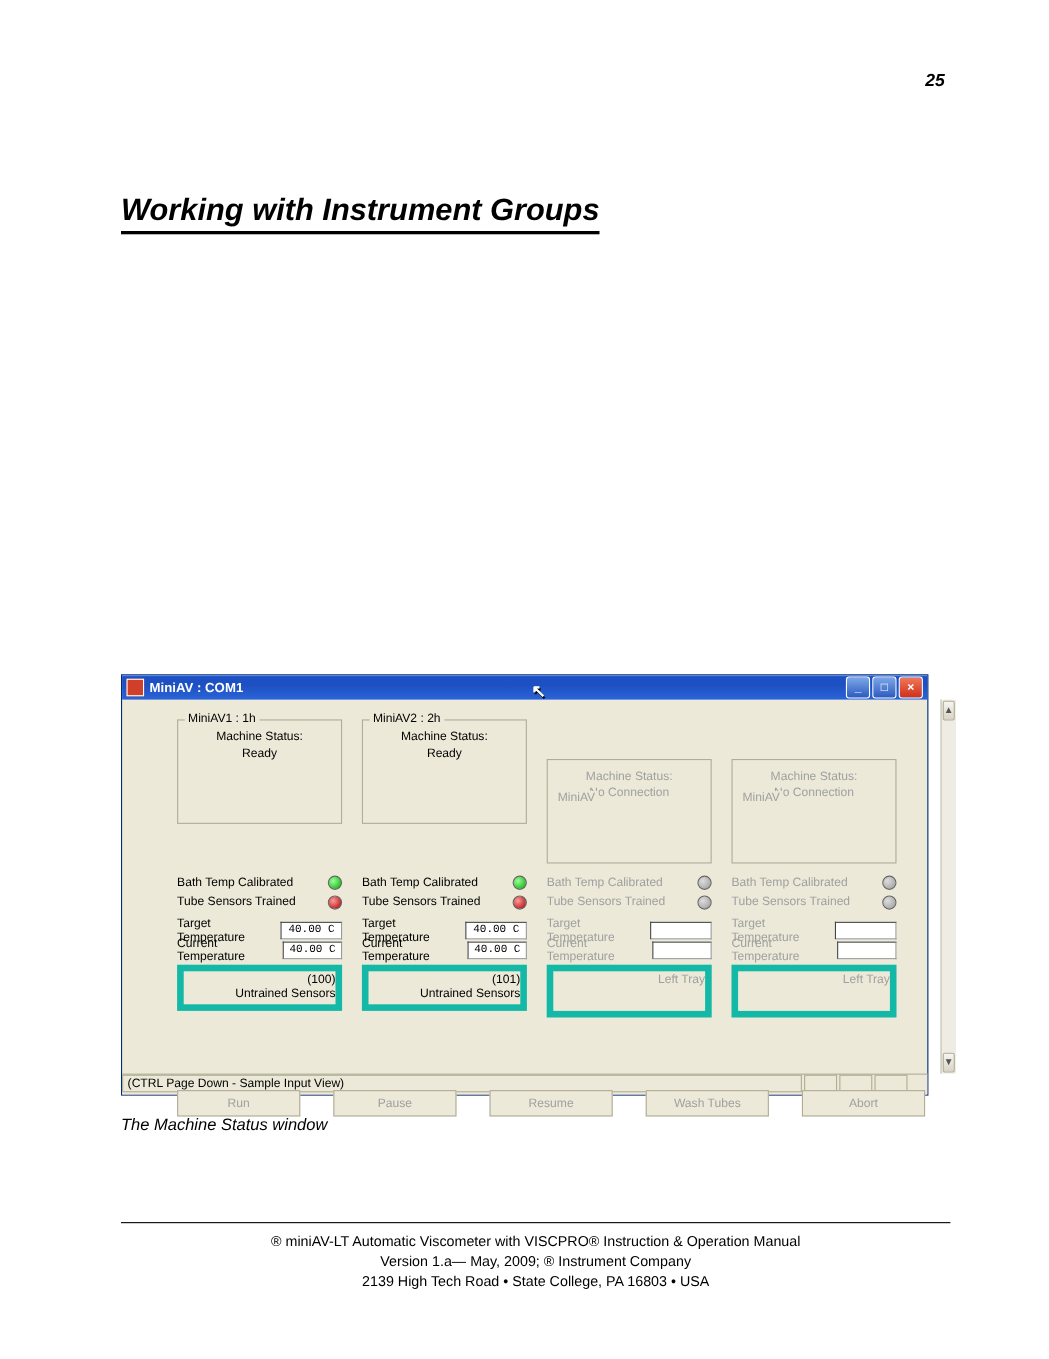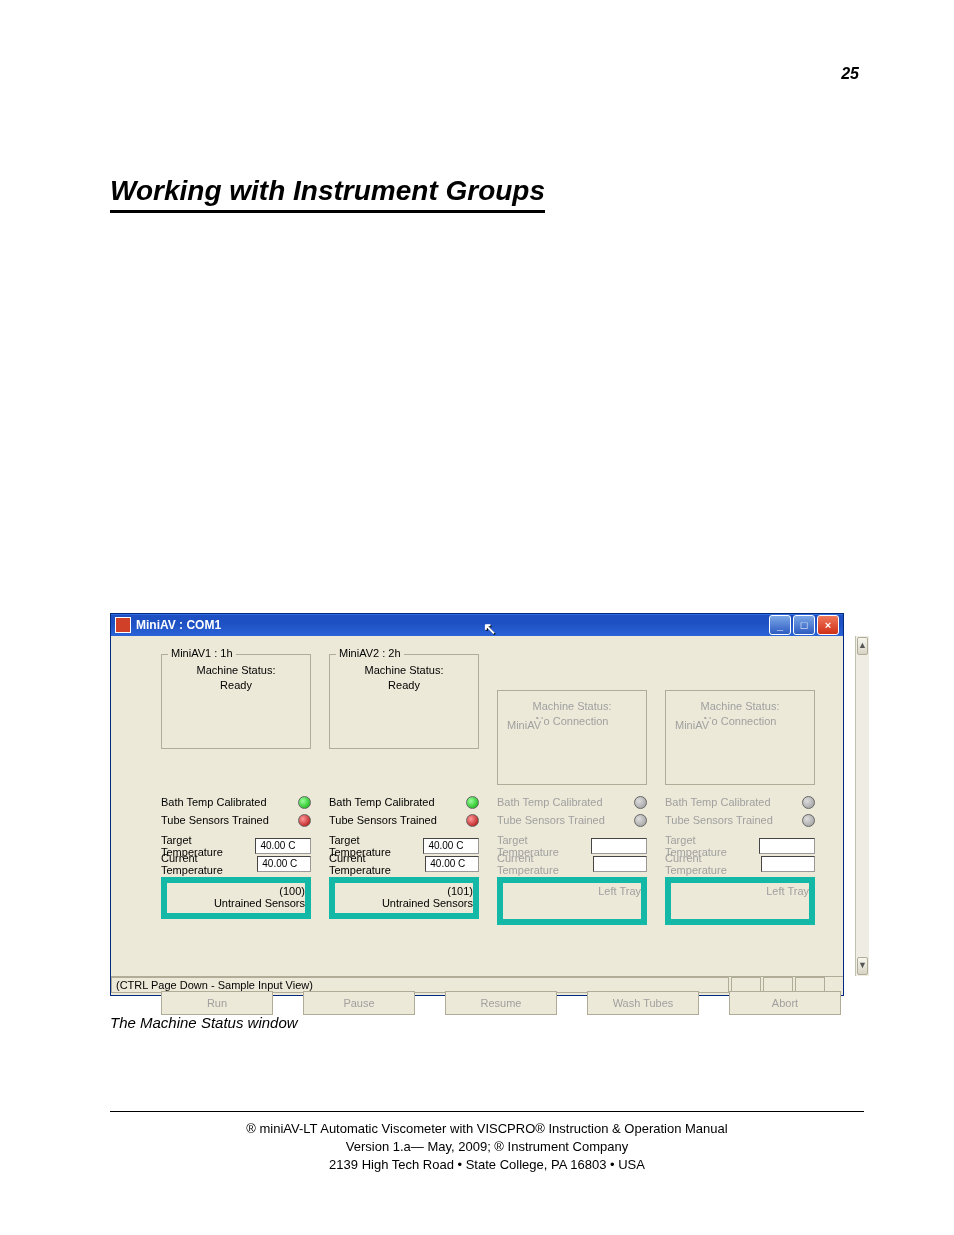--- a/index.html
+++ b/index.html
@@ -173,24 +173,25 @@
     box-sizing: border-box;
   }
   .led.green { background: radial-gradient(circle at 35% 35%, #9f9, #0a0); }
   .led.red   { background: radial-gradient(circle at 35% 35%, #f99, #a00); }
   .led.gray  { background: radial-gradient(circle at 35% 35%, #ddd, #999); }
   .temp-box {
     width: 46px;
     border: 1px inset #999;
     background: #fff;
     font-size: 10px;
-    text-align: left;
+    text-align: center;
     padding: 0 4px;
     height: 14px;
     line-height: 14px;
+    font-family: Liberation Mono, monospace;
   }
   .temp-box.empty { background: #fff; }
   .sub-box {
     border: 6px solid #14b8a6;
     margin-top: 4px;
     text-align: right;
     padding: 2px 0 4px 0;
   }
   .sub-box.big { height: 30px; }
 

